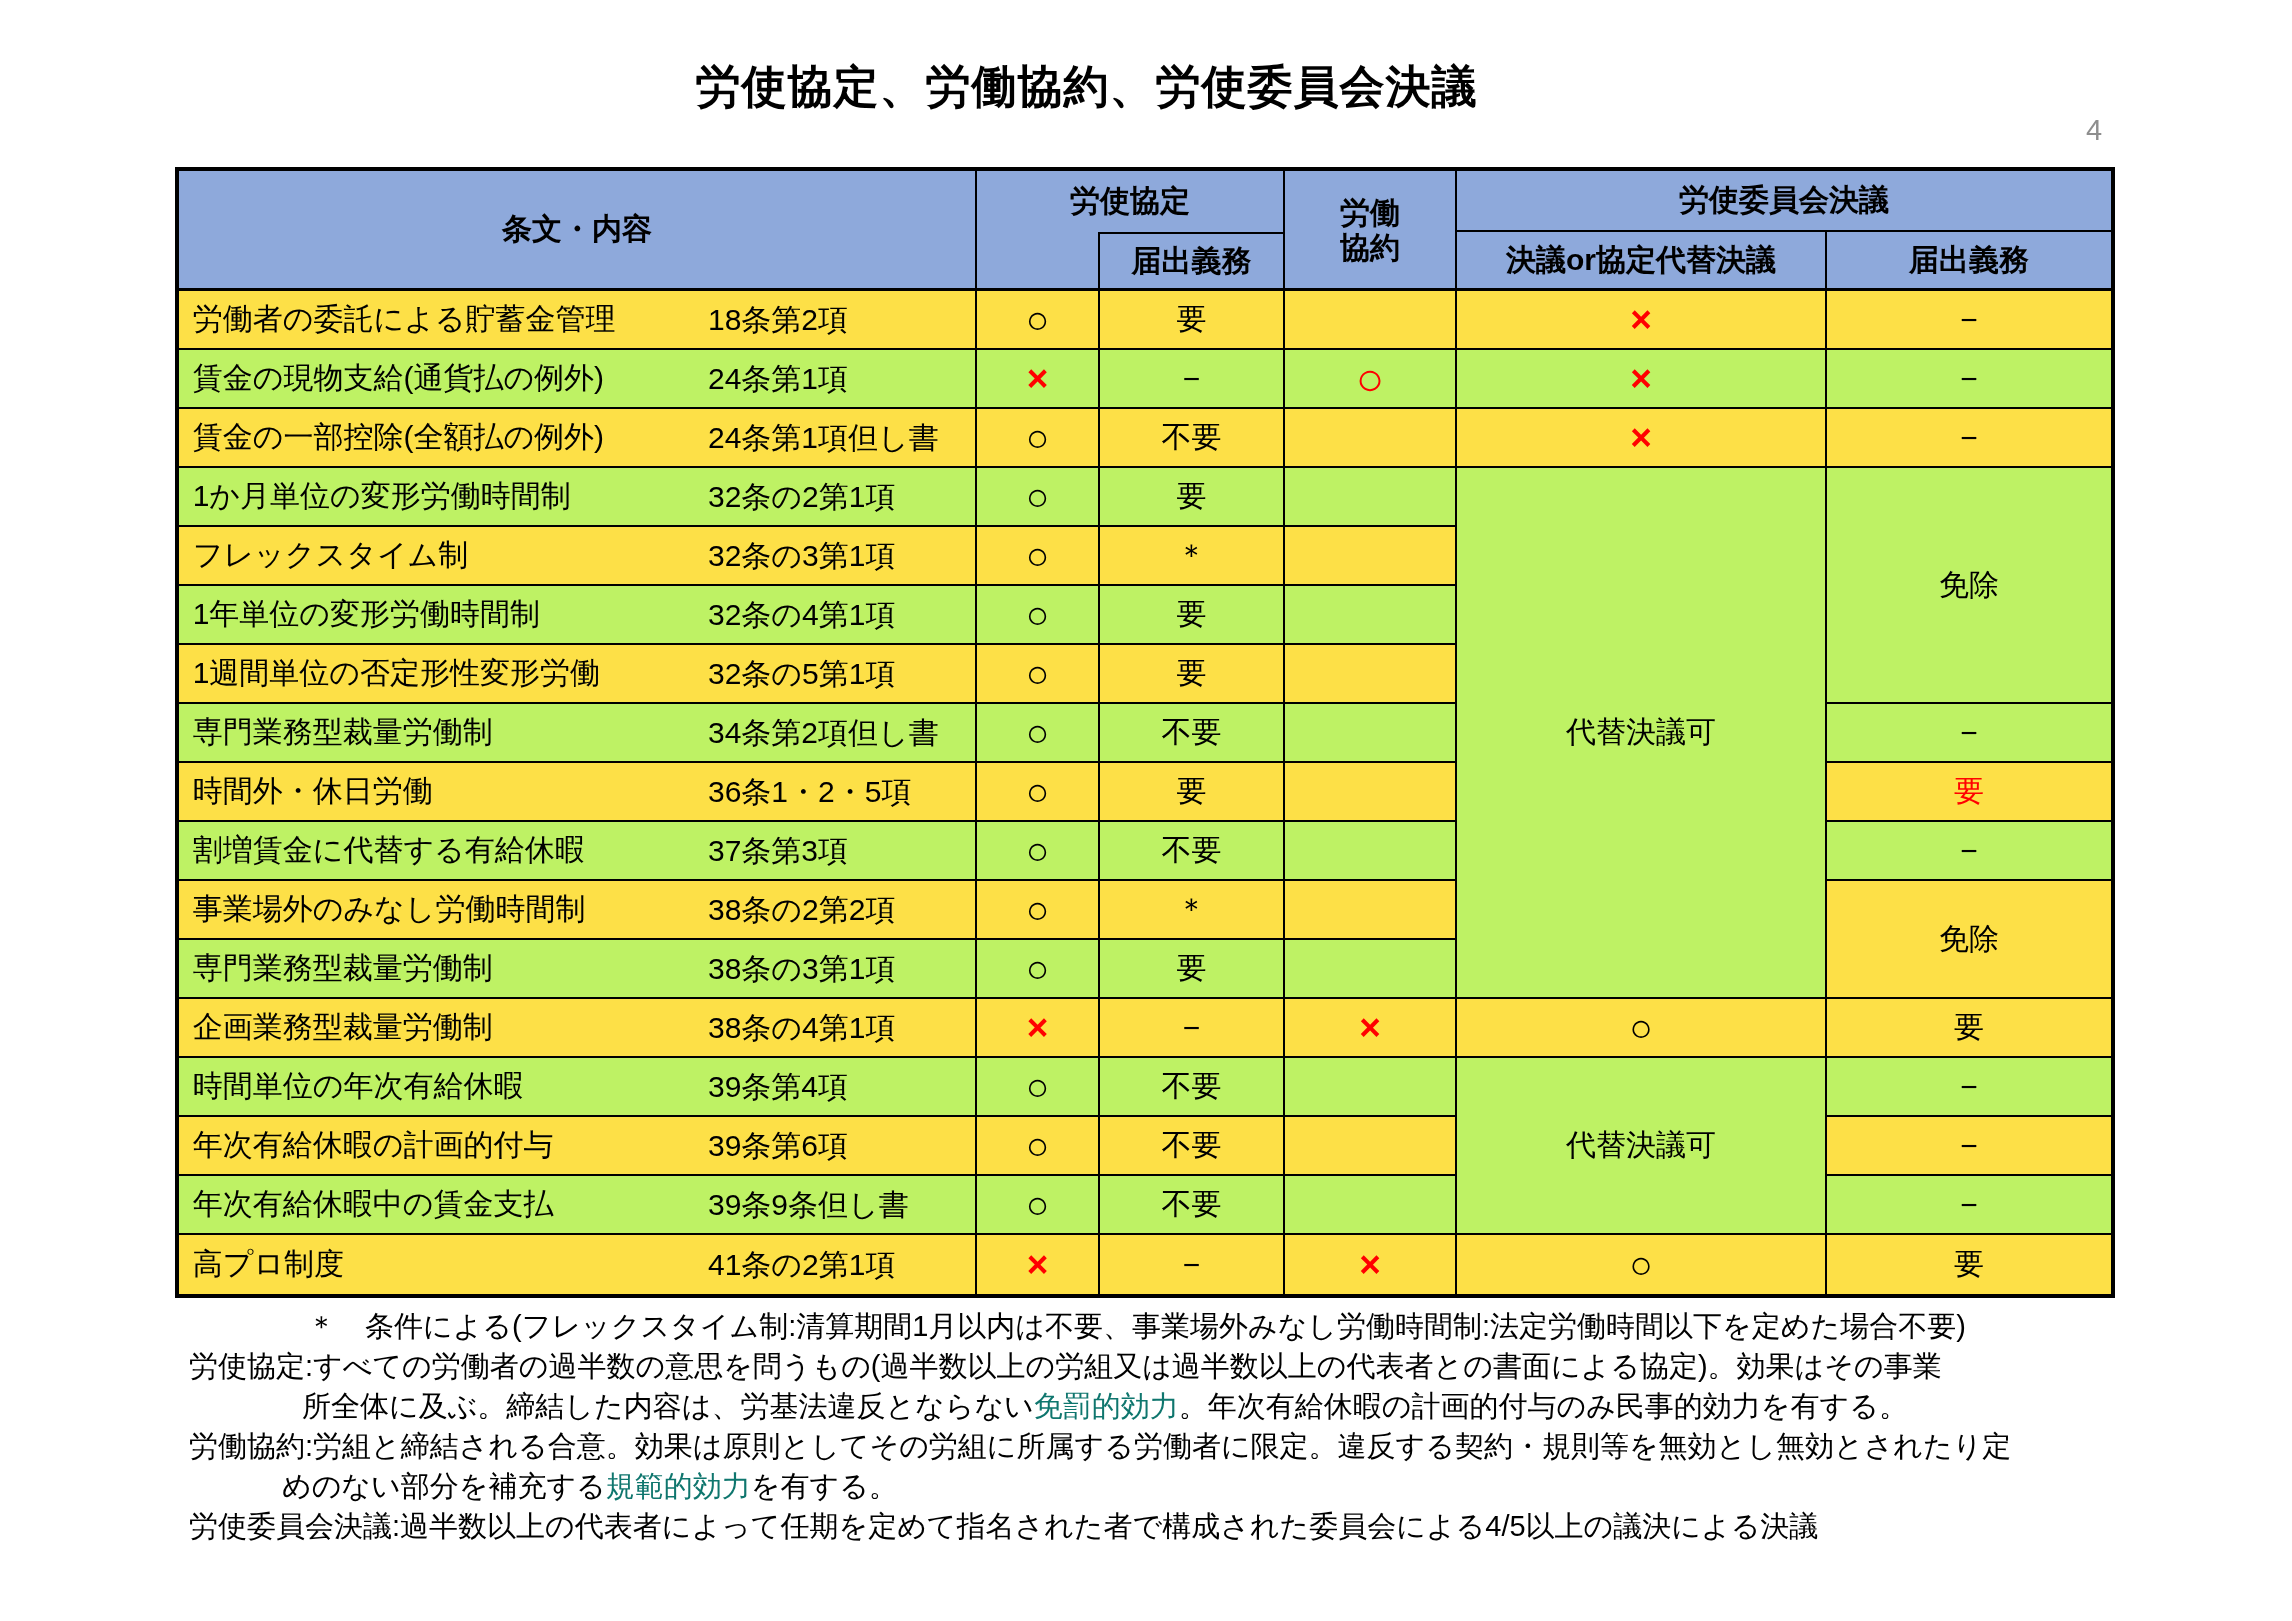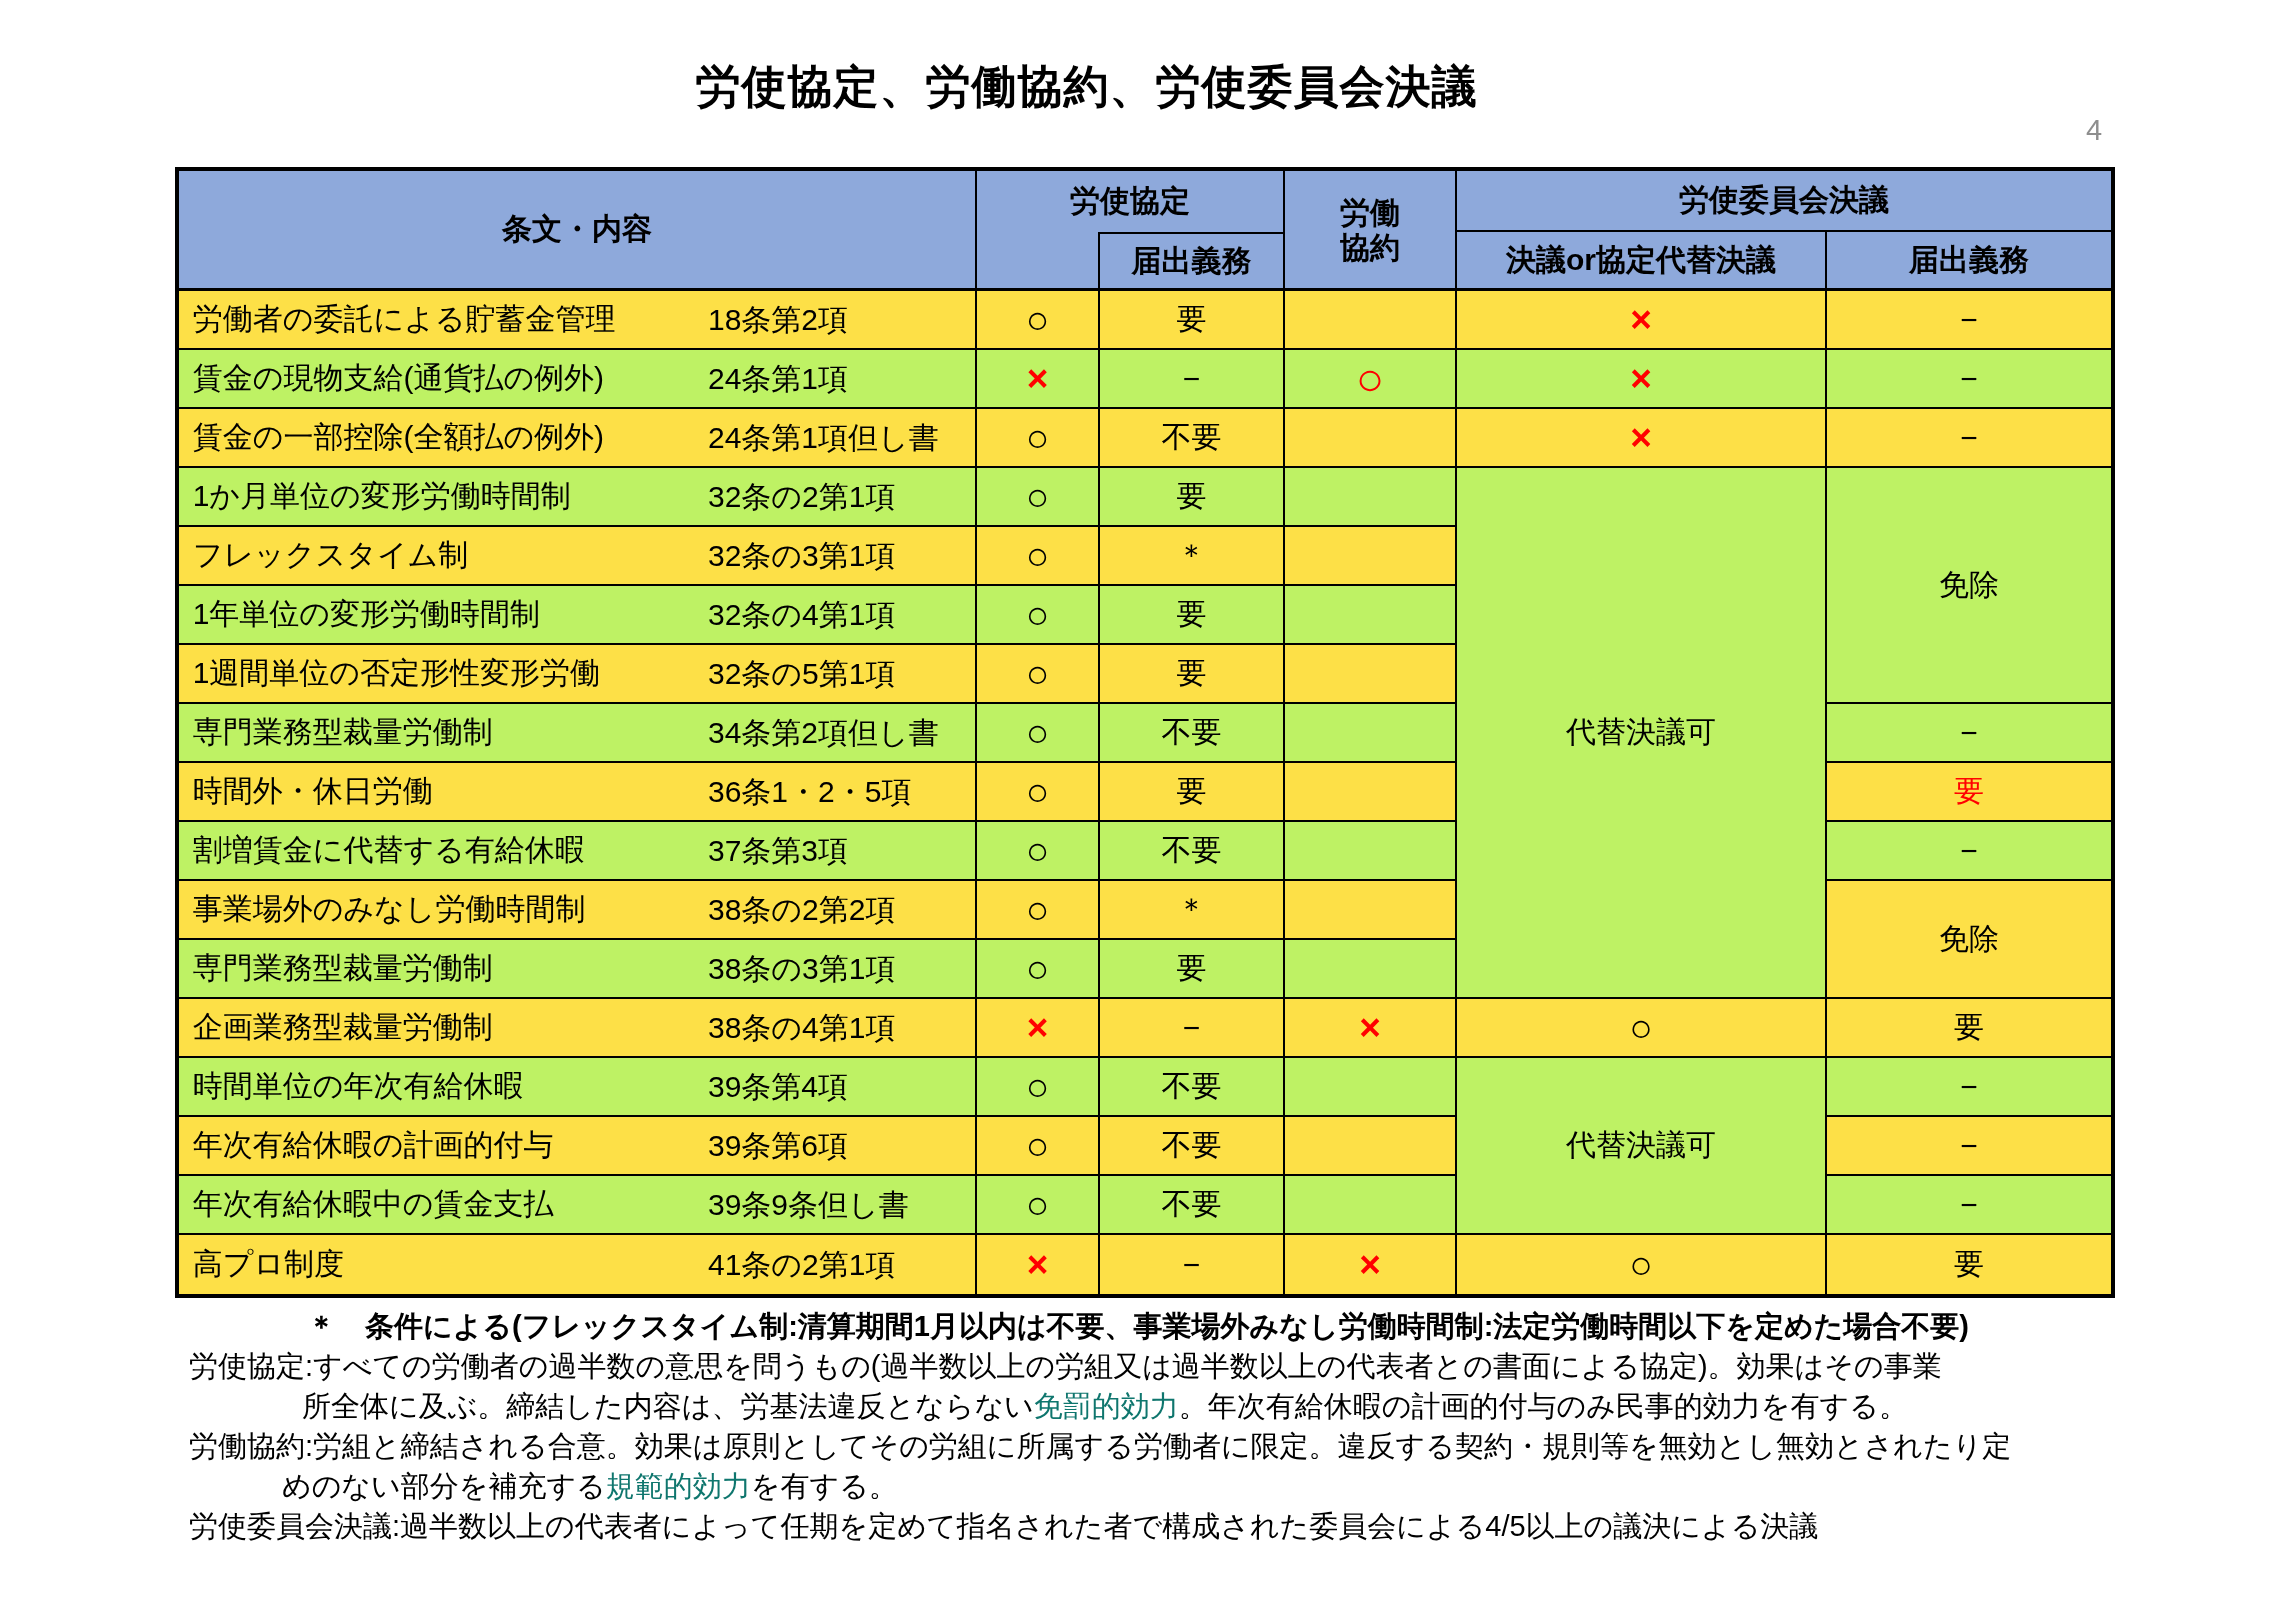--- a/index.html
+++ b/index.html
@@ -42,21 +42,21 @@
   td.c1 .art{position:absolute;left:529px;top:50%;transform:translateY(-50%);}
   td.circle{font-size:39px;}
   td.circle-red{font-size:47px;color:#FF0000;}
   td.cross{font-size:37px;font-weight:bold;color:#FF0000;}
   td.red{color:#FF0000;}
   th.pre{white-space:pre-line;line-height:35px;}
   .footnotes{
     position:absolute;left:189px;top:1306px;width:2019px;
     font-size:29px;line-height:40px;
   }
-  .fn-ast{padding-left:118px;font-weight:bold;}
+  .fn-ast{padding-left:118px;}
   .fn-ind1{padding-left:113px;}
   .fn-ind2{padding-left:93px;}
   .redtxt{color:#0f766e;}
 </style>
 </head>
 <body>
 
 <div class="title">労使協定、労働協約、労使委員会決議</div>
 <div class="pagenum">4</div>
 

